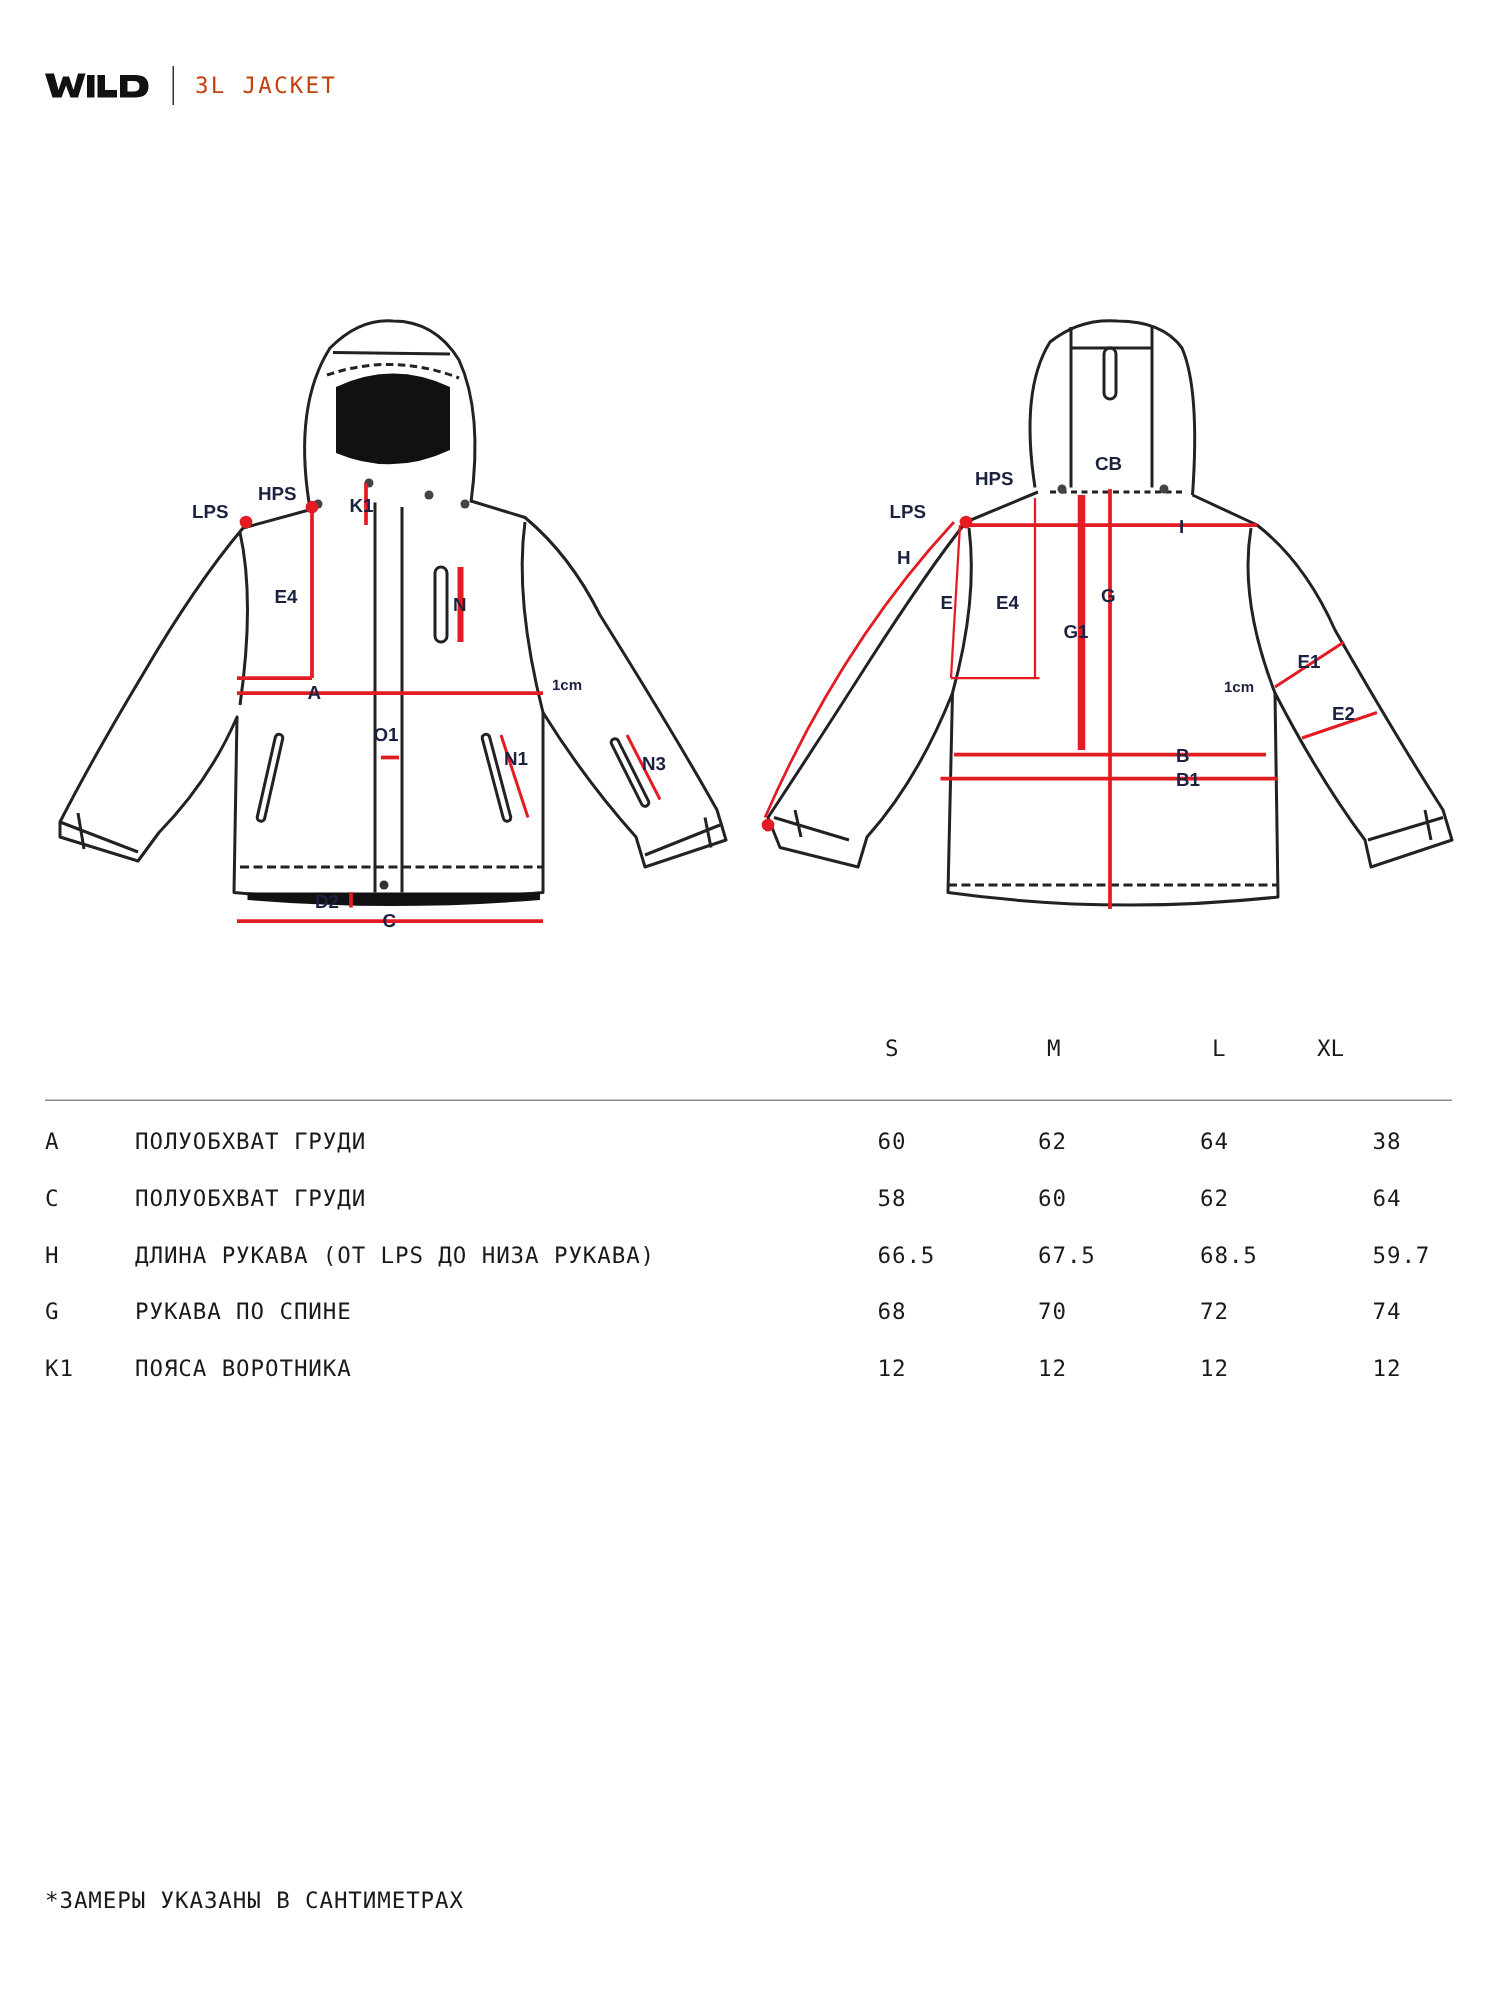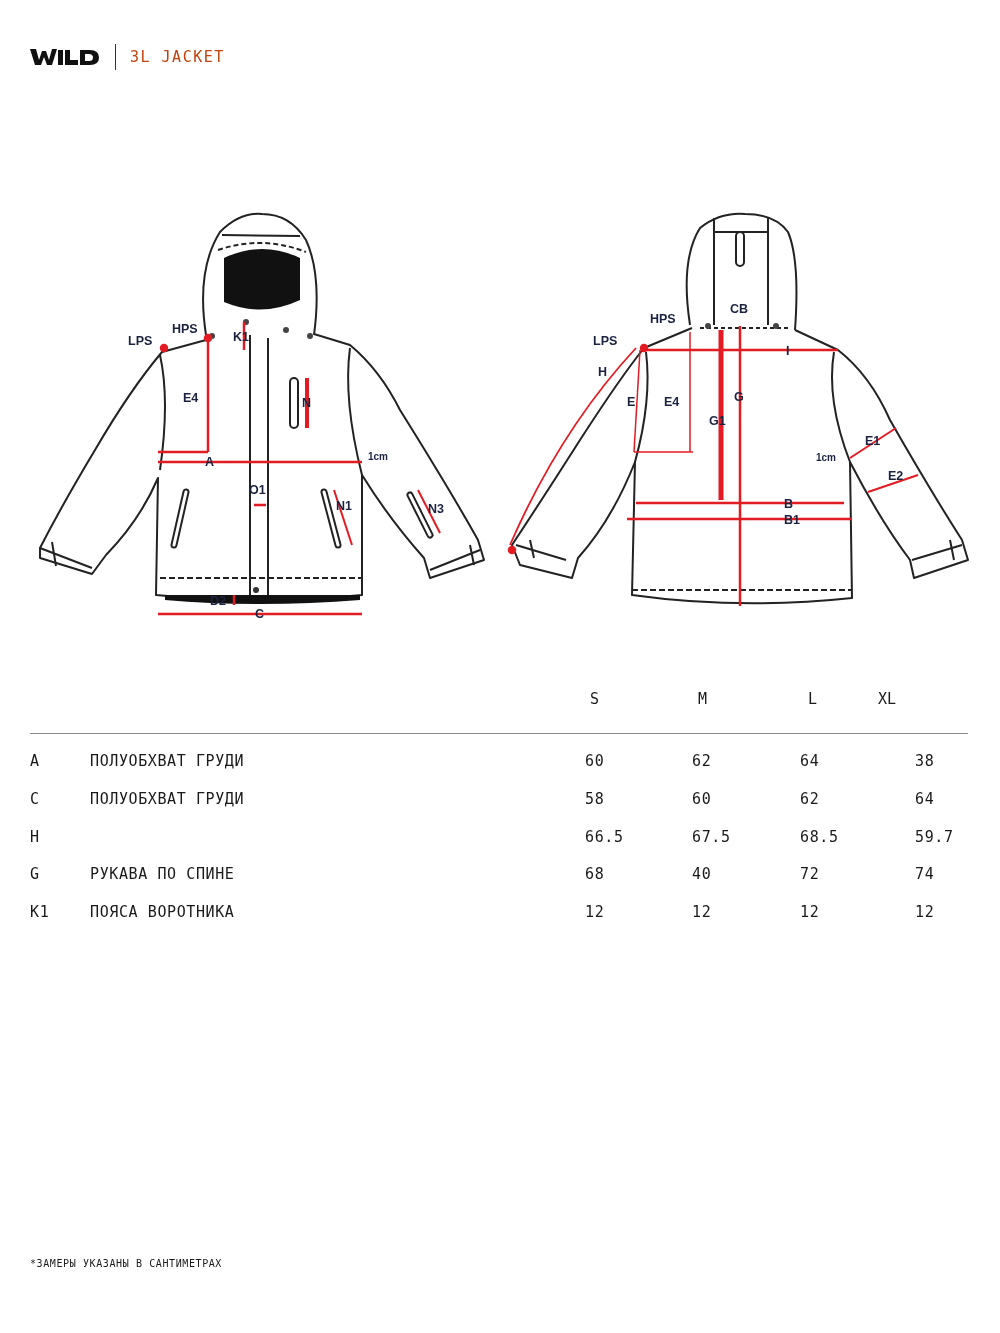--- a/index.html
+++ b/index.html
@@ -12,21 +12,21 @@
   .diagram { position:absolute; left:0; top:200px; width:1000px; height:430px; }
   .diagram svg text { font-family:"Liberation Sans",sans-serif; font-weight:bold; fill:#1a2240; }
   .size-table { position:absolute; left:30px; top:690px; width:940px; font-size:15px; }
   .col-head { position:absolute; top:0; }
   .divider { position:absolute; left:0; top:43px; width:938px; height:1px; background:#8a8a8a; }
   .row { position:absolute; left:0; width:940px; height:20px; }
   .row span { position:absolute; top:0; white-space:nowrap; letter-spacing:0.6px; }
   .c-code { left:0; }
   .c-desc { left:60px; }
   .c-s { left:555px; } .c-m { left:662px; } .c-l { left:770px; } .c-xl { left:885px; }
-  .footnote { position:absolute; left:30px; top:1258px; font-size:10px; letter-spacing:0.6px; }
+  .footnote { position:absolute; left:30px; top:1258px; font-size:15px; letter-spacing:0.6px; }
 </style>
 </head>
 <body>
 
 <div class="header">
   <svg class="logo" viewBox="0 0 70 22">
     <path d="M0 3 L6 3 L9 14 L12 5 L16 5 L19 14 L22 3 L27 3 L22 19 L17 19 L14 11 L11 19 L5 19 Z" fill="#111"></path>
     <path d="M28 4 L33 4 L33 19 L28 19 Z" fill="#111"></path>
     <path d="M35 4 L40 4 L40 14 L48 14 L48 19 L35 19 Z" fill="#111"></path>
     <path d="M50 4 L60 4 Q69 4 69 11.5 Q69 19 60 19 L50 19 Z M55 8 L55 15 L59 15 Q63 15 63 11.5 Q63 8 59 8 Z" fill="#111"></path>
@@ -165,30 +165,31 @@
   <div class="row" style="top:100px">
     <span class="c-code">C</span>
     <span class="c-desc">ПОЛУОБХВАТ ГРУДИ</span>
     <span class="c-s">58</span>
     <span class="c-m">60</span>
     <span class="c-l">62</span>
     <span class="c-xl">64</span>
   </div>
   <div class="row" style="top:138px">
     <span class="c-code">H</span>
+    <span class="c-desc">ДЛИНА РУКАВА (ОТ LPS ДО НИЗА РУКАВА)</span>
     <span class="c-s">66.5</span>
     <span class="c-m">67.5</span>
     <span class="c-l">68.5</span>
     <span class="c-xl">59.7</span>
   </div>
   <div class="row" style="top:175px">
     <span class="c-code">G</span>
     <span class="c-desc">РУКАВА ПО СПИНЕ</span>
     <span class="c-s">68</span>
-    <span class="c-m">40</span>
+    <span class="c-m">70</span>
     <span class="c-l">72</span>
     <span class="c-xl">74</span>
   </div>
   <div class="row" style="top:213px">
     <span class="c-code">K1</span>
     <span class="c-desc">ПОЯСА ВОРОТНИКА</span>
     <span class="c-s">12</span>
     <span class="c-m">12</span>
     <span class="c-l">12</span>
     <span class="c-xl">12</span>

